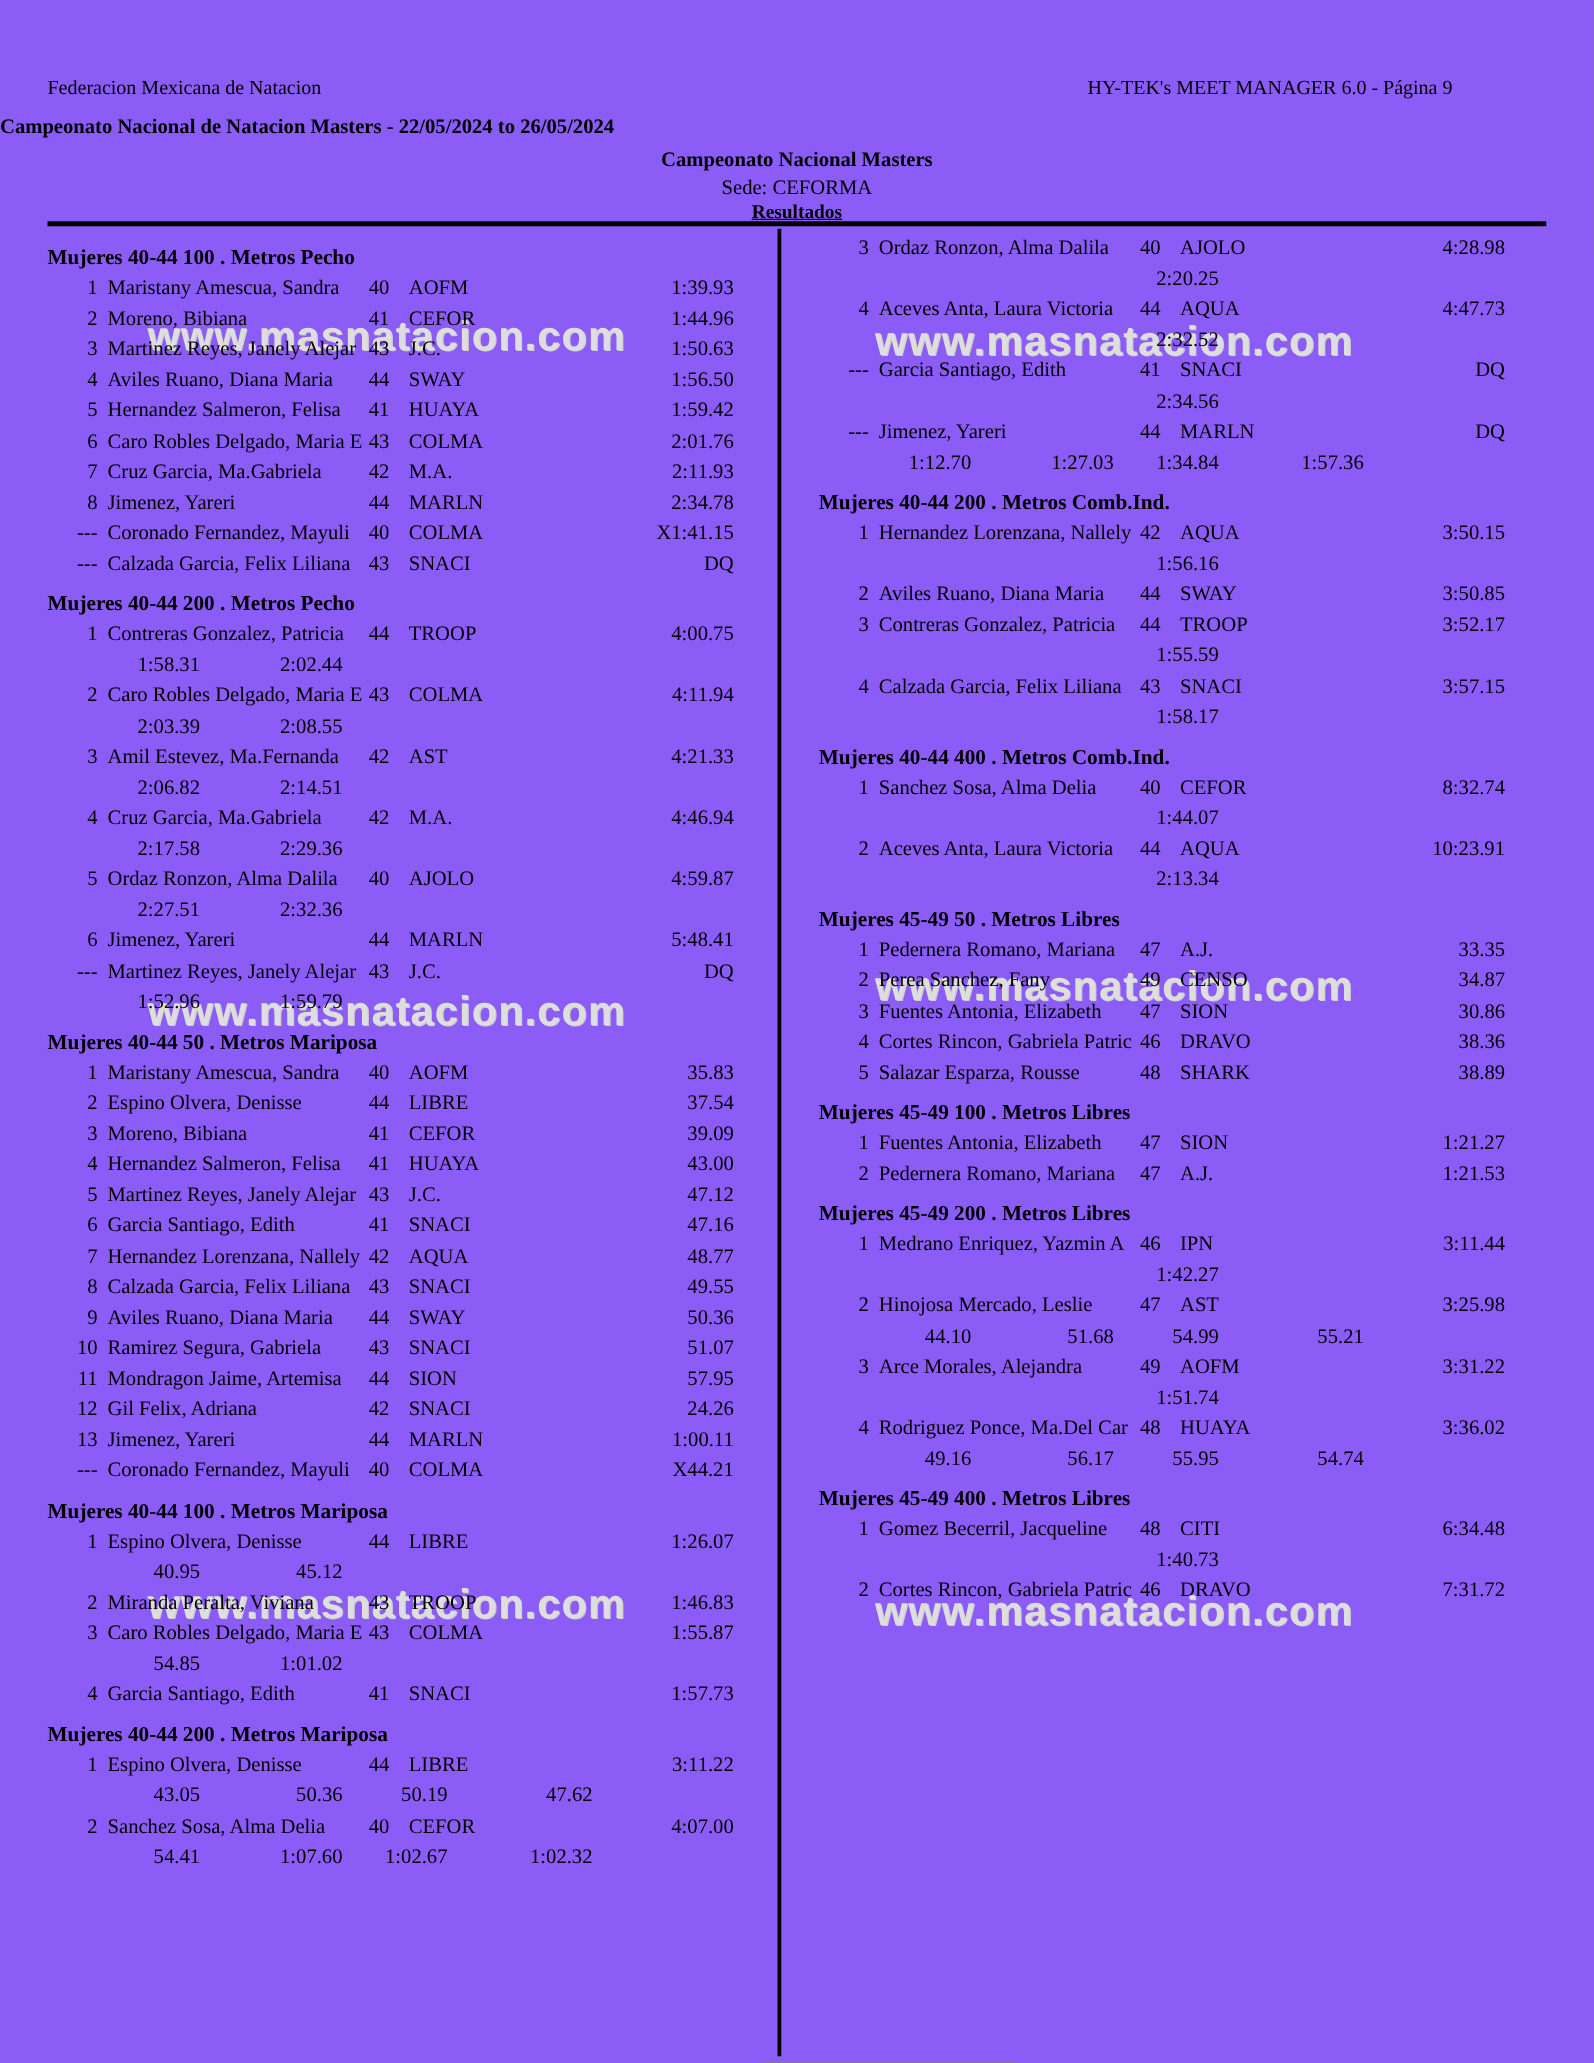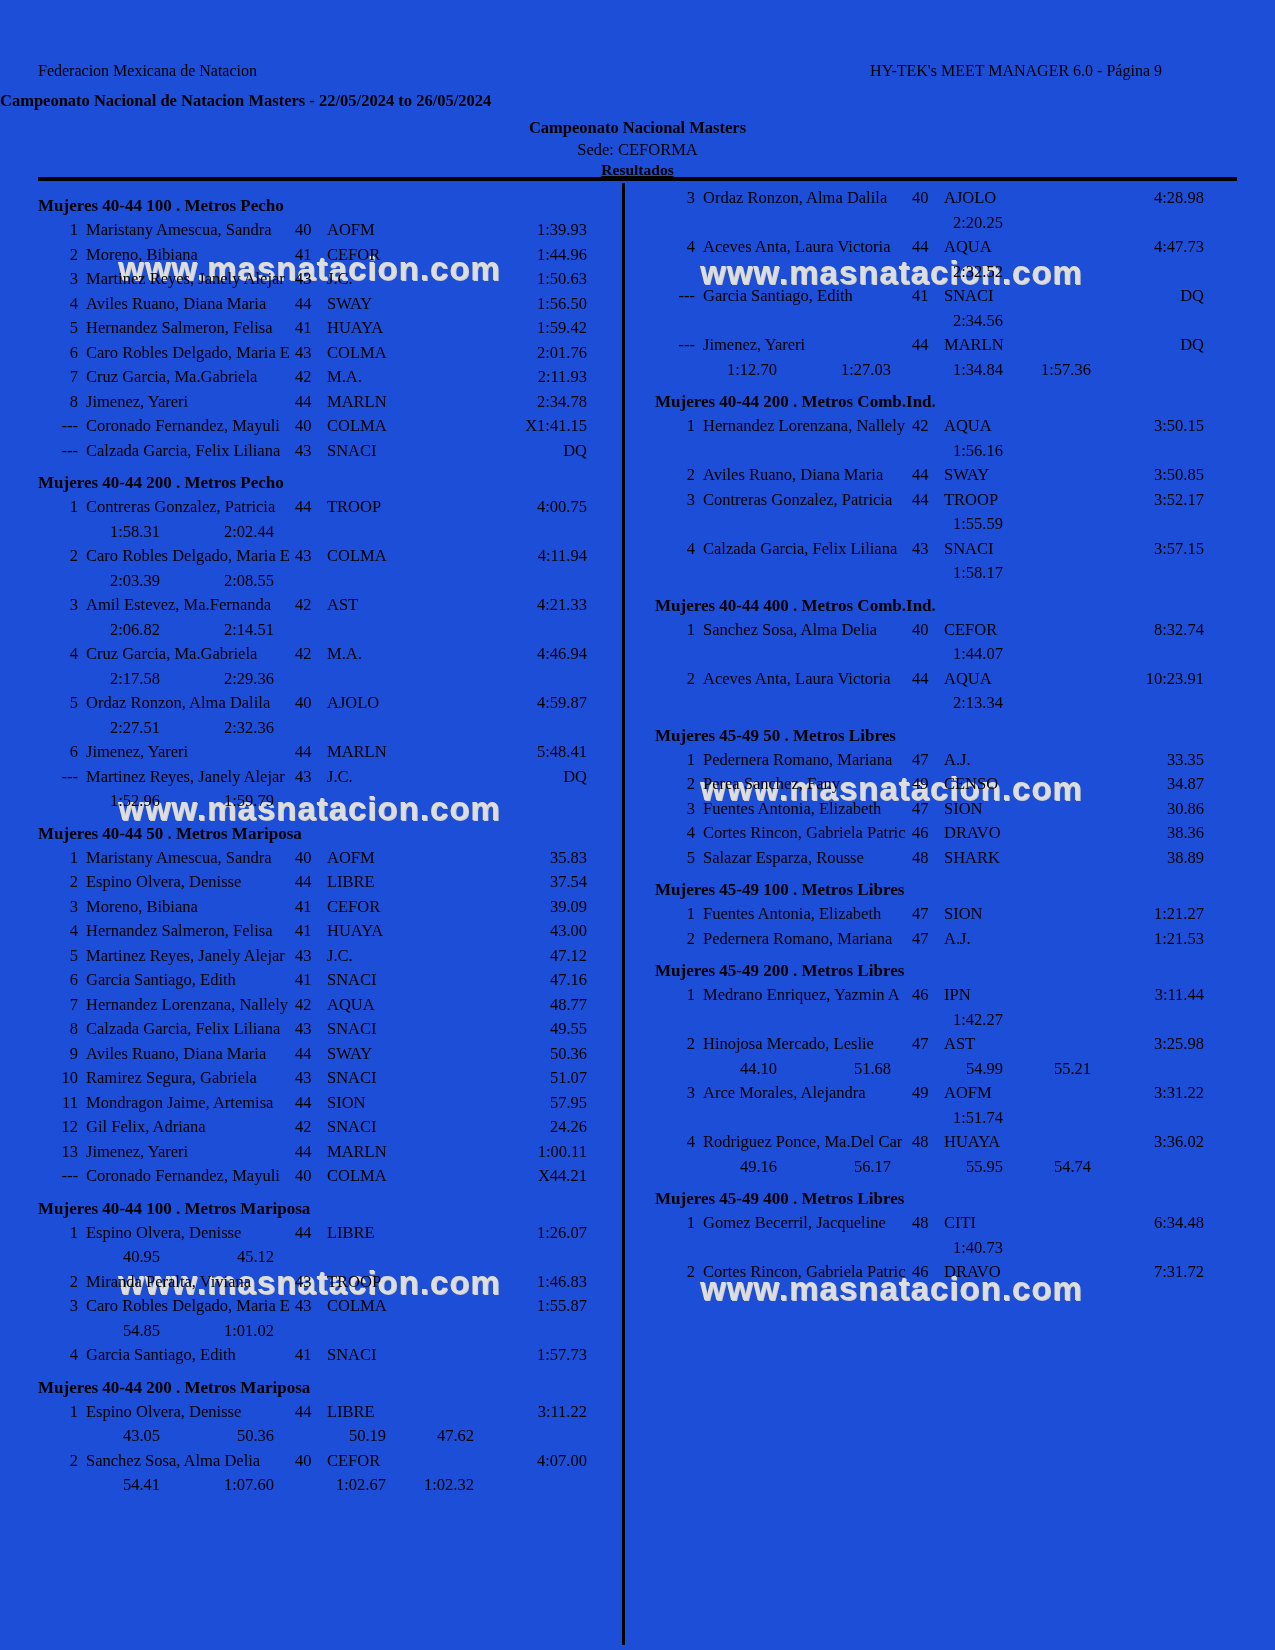--- a/index.html
+++ b/index.html
@@ -1,19 +1,19 @@
 <!DOCTYPE html>
 <html><head>
 <meta charset="utf-8">
 <style>
   html,body{margin:0;padding:0;background:#808080;}
   #page{
     position:relative;
     width:1275px;height:1650px;
-    background:#1d4ed8;
+    background:#8b5cf6;
     font-family:"Liberation Serif","DejaVu Serif",serif;
     color:#000;
     overflow:hidden;
     margin:0 auto;
   }
   .hdr-org{position:absolute;left:38px;top:62px;font-size:16px;white-space:nowrap;}
   .hdr-app{position:absolute;right:113px;top:62px;font-size:16px;white-space:nowrap;}
   .hdr-title{position:absolute;left:0;top:91px;width:1275px;font-weight:bold;font-size:16.5px;}
   .hdr-sub{position:absolute;left:0;top:118px;width:1275px;text-align:center;font-weight:bold;font-size:16.5px;}
   .hdr-venue{position:absolute;left:0;top:140px;width:1275px;text-align:center;font-weight:normal;font-size:16.5px;}
@@ -29,21 +29,21 @@
   .row{position:relative;height:24.5px;line-height:24.5px;font-size:16.5px;}
   .place{position:absolute;left:0;top:0;width:40px;text-align:right;}
   .name{position:absolute;left:48px;top:0;width:206px;white-space:nowrap;overflow:hidden;}
   .age{position:absolute;left:257px;top:0;width:28px;}
   .team{position:absolute;left:289px;top:0;width:130px;white-space:nowrap;}
   .time{position:absolute;right:0;top:0;text-align:right;white-space:nowrap;}
   .splits{position:relative;height:24.5px;line-height:24.5px;font-size:16.5px;}
   .split{position:absolute;top:0;width:72px;text-align:right;white-space:nowrap;}
   .split.s0{left:50px;}
   .split.s1{left:164px;}
-  .split.s2{left:276px;}
+  .split.s2{left:248px;}
   .split.s3{left:364px;}
 
   .wm{
     position:absolute;
     font-family:Liberation Sans, sans-serif;
     font-size:33px;font-weight:bold;letter-spacing:1px;
     color:#dedede;text-shadow:1px 1px 0 #cfcfcf;
     white-space:nowrap;pointer-events:none;
   }
 </style>

